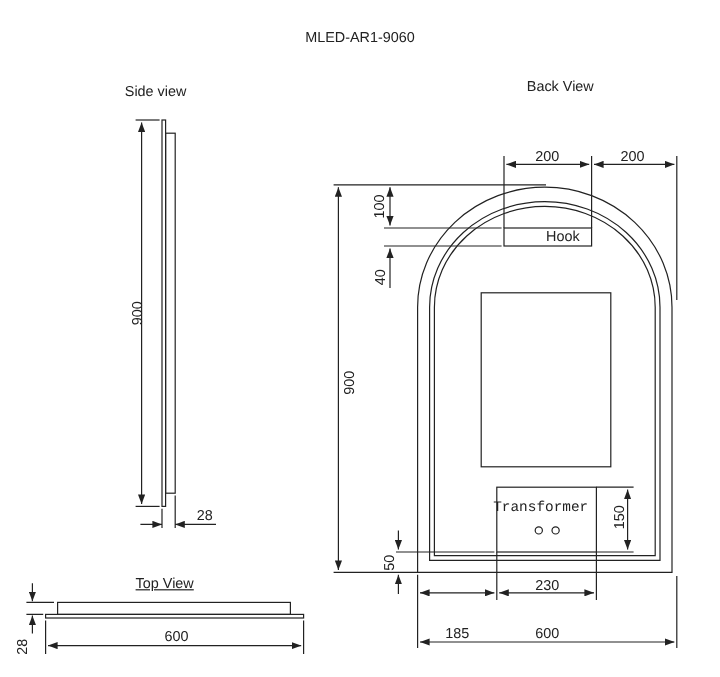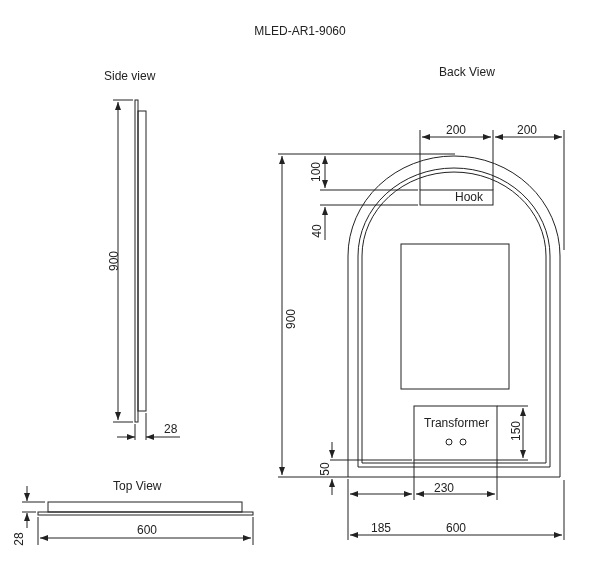--- a/index.html
+++ b/index.html
@@ -93,30 +93,30 @@
     </g>
   </g>
 </svg>
 
 <div class="lbl" style="left:0; width:600px; text-align:center; top:25px;">MLED-AR1-9060</div>
 
 <div class="lbl" style="left:104px; top:70px;">Side view</div>
 <div class="dim rot" style="left:104px; top:255px;">900</div>
 <div class="dim" style="left:164px; top:423px;">28</div>
 
-<div class="lbl" style="left:113px; top:480px;">Top View</div>
+<div class="lbl" style="left:113px; top:480px;text-decoration:underline;">Top View</div>
 <div class="dim" style="left:137px; top:524px;">600</div>
 <div class="dim rot" style="left:12px; top:533px;">28</div>
 
 <div class="lbl" style="left:439px; top:66px;">Back View</div>
 <div class="lbl" style="left:440px; top:191px;margin-left:15px;">Hook</div>
-<div class="lbl" style="left:424px; top:417px;">Transformer</div>
+<div class="lbl" style="left:411px; top:417px;font-family:Liberation Mono, monospace;">Transformer</div>
 
 <div class="dim" style="left:446px; top:124px;">200</div>
 <div class="dim" style="left:517px; top:124px;">200</div>
 <div class="dim rot" style="left:306px; top:166px;">100</div>
 <div class="dim rot" style="left:310px; top:225px;">40</div>
 <div class="dim rot" style="left:281px; top:313px;">900</div>
 <div class="dim rot" style="left:506px; top:425px;">150</div>
 <div class="dim rot" style="left:318px; top:463px;">50</div>
 <div class="dim" style="left:371px; top:482px;margin-top:40px;">185</div>
-<div class="dim" style="left:434px; top:482px;">230</div>
+<div class="dim" style="left:446px; top:482px;">230</div>
 <div class="dim" style="left:446px; top:522px;">600</div>
 
 </body></html>

